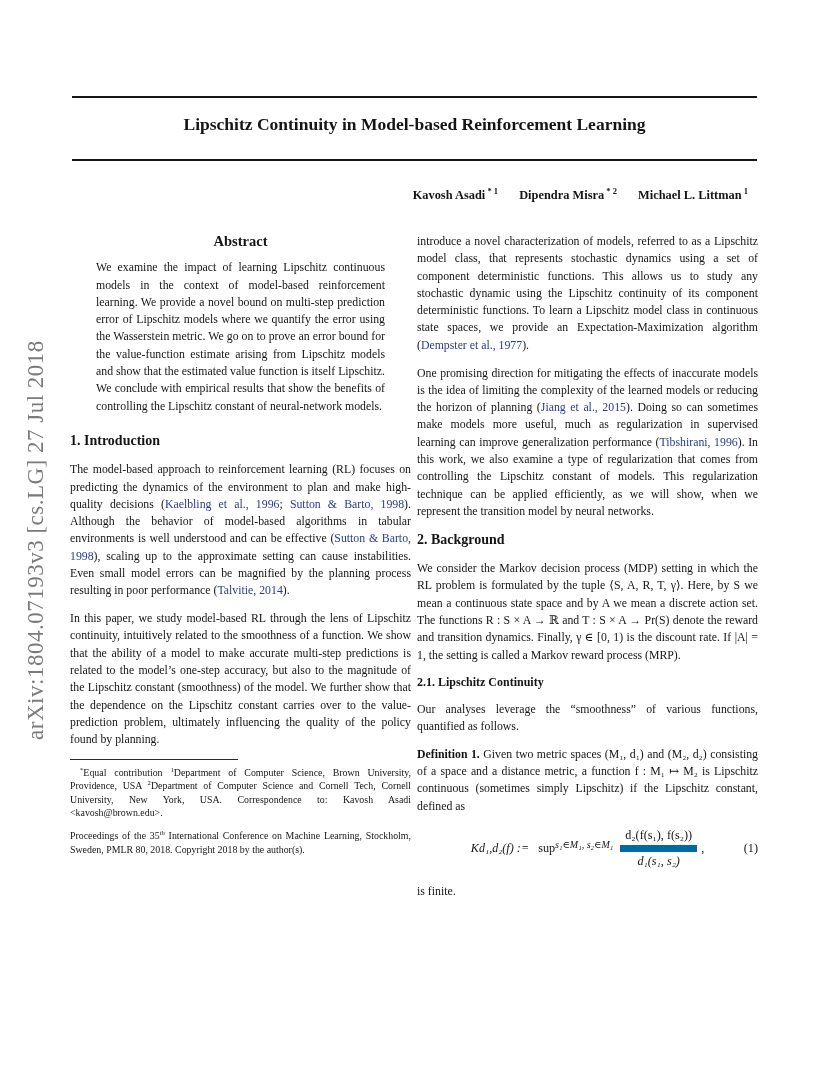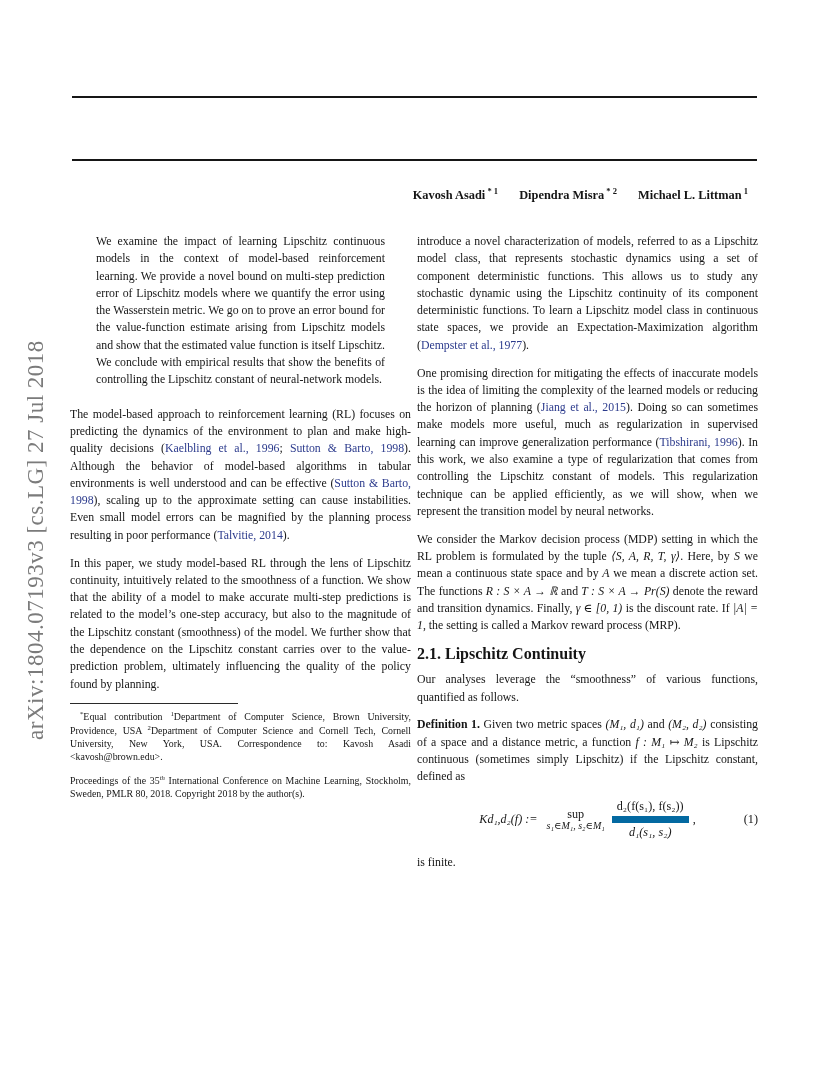--- a/index.html
+++ b/index.html
@@ -31,79 +31,83 @@
   .author { margin:0 9px; white-space:nowrap; }
   .author sup { font-size:8.5px; font-weight:bold; }
   
   .col { position:absolute; top:233px; width:341px; font-size:11.8px; line-height:17.3px; text-align:justify; }
   .col-left  { left:70px; }
   .col-right { left:417px; }
   .col p { margin:0 0 10.5px 0; }
   .abstract-heading { text-align:center; font-size:14.5px; font-weight:bold; margin:0 0 9px 0; }
   .abstract-body { margin:0 26px 17px 26px !important; width:auto; }
   h2.sec { font-size:14px; font-weight:bold; margin:6px 0 12px 0; text-align:left; }
-  h3.subsec { font-size:16px; font-weight:bold; margin:5px 0 9px 0; text-align:left; }
+  h3.subsec { font-size:12px; font-weight:bold; margin:5px 0 9px 0; text-align:left; }
   
   .seg-cite { color:#2b3a8c; }
   .seg-i { }
-  .seg-m { font-style:italic; }
+  .seg-m { }
   .seg-b { font-weight:bold; }
   .seg-sup, .seg-isup { vertical-align:super; font-size:68%; line-height:0; }
   .seg-isup { font-style:italic; }
   
   .footnote-rule { width:168px; height:0; border-top:1.2px solid #2a2a2a; margin:4px 0 6px 0; }
   .footnote, .proceedings { font-size:9.9px; line-height:13.3px; text-align:justify; }
   .footnote { margin-bottom:10px !important; text-indent:10px; }
   .proceedings { margin-bottom:0 !important; }
   
   .equation { position:relative; margin:13px 0 14px 0; display:flex; justify-content:center; align-items:center; font-size:12.2px; line-height:normal; }
   .eq-main { display:inline-flex; align-items:center; }
   .eq-var { font-style:italic; }
   .eq-main sub { font-size:12px; font-style:italic; }
-  .eq-op { display:inline-flex; flex-direction:column; align-items:center; margin:0 7px 0 9px; }
+  .eq-op { display:inline-flex; flex-direction:row; align-items:flex-start; margin:0 7px 0 9px; }
   .eq-op-name { font-style:normal; }
   .eq-op-sub { font-size:10px; font-style:italic; margin-top:-2px; }
   .frac { display:inline-flex; flex-direction:column; align-items:center; vertical-align:middle; }
   .frac-num { padding:0 5px 2px 5px; border-bottom:7px solid #0369a1; }
   .frac-den { padding-top:2px; font-style:italic; }
   .eq-comma { margin-left:4px; }
   .eq-number { position:absolute; right:0; top:50%; transform:translateY(-50%); }
   .after-eq { margin-bottom:0 !important; }
 </style>
 </head>
 <body>
 
 <div class="page">
 
   <div class="watermark">arXiv:1804.07193v3  [cs.LG]  27 Jul 2018</div>
 
   <div class="rule rule-top"></div>
+  <div class="paper-title">Lipschitz Continuity in Model-based Reinforcement Learning</div>
   <div class="rule rule-bottom"></div>
 
   <div class="authors">
     <span class="author"><span>Kavosh Asadi</span><sup> * 1</sup></span>
     <span class="author"><span>Dipendra Misra</span><sup> * 2</sup></span>
     <span class="author"><span>Michael L. Littman</span><sup> 1</sup></span>
   </div>
 
   <div class="col col-left">
+    <div class="abstract-heading">Abstract</div>
     <p class="abstract-body">We examine the impact of learning Lipschitz continuous models in the context of model-based reinforcement learning. We provide a novel bound on multi-step prediction error of Lipschitz models where we quantify the error using the Wasserstein metric. We go on to prove an error bound for the value-function estimate arising from Lipschitz models and show that the estimated value function is itself Lipschitz. We conclude with empirical results that show the benefits of controlling the Lipschitz constant of neural-network models.</p>
 
+    <h2 class="sec">1. Introduction</h2>
     <p><span class="seg-t">The model-based approach to reinforcement learning (RL) focuses on predicting the dynamics of the environment to plan and make high-quality decisions (</span><span class="seg-cite">Kaelbling et al., 1996</span><span class="seg-t">; </span><span class="seg-cite">Sutton &amp; Barto, 1998</span><span class="seg-t">).  Although the behavior of model-based algorithms in tabular environments is well understood and can be effective (</span><span class="seg-cite">Sutton &amp; Barto, 1998</span><span class="seg-t">), scaling up to the approximate setting can cause instabilities. Even small model errors can be magnified by the planning process resulting in poor performance (</span><span class="seg-cite">Talvitie, 2014</span><span class="seg-t">).</span></p>
     <p><span class="seg-t">In this paper, we study model-based RL through the lens of Lipschitz continuity, intuitively related to the smoothness of a function. We show that the ability of a model to make accurate multi-step predictions is related to the model’s one-step accuracy, but also to the magnitude of the Lipschitz constant (smoothness) of the model. We further show that the dependence on the Lipschitz constant carries over to the value-prediction problem, ultimately influencing the quality of the policy found by planning.</span></p>
 
     <div class="footnote-rule"></div>
     <p class="footnote"><span class="seg-sup">*</span><span class="seg-t">Equal contribution   </span><span class="seg-sup">1</span><span class="seg-t">Department of Computer Science, Brown University, Providence, USA </span><span class="seg-sup">2</span><span class="seg-t">Department of Computer Science and Cornell Tech, Cornell University, New York, USA. Correspondence to: Kavosh Asadi &lt;kavosh@brown.edu&gt;.</span></p>
     <p class="proceedings"><span class="seg-i">Proceedings of the 35</span><span class="seg-isup">th</span><span class="seg-i"> International Conference on Machine Learning</span><span class="seg-t">, Stockholm, Sweden, PMLR 80, 2018. Copyright 2018 by the author(s).</span></p>
   </div>
 
   <div class="col col-right">
     <p><span class="seg-t">introduce a novel characterization of models, referred to as a Lipschitz model class, that represents stochastic dynamics using a set of component deterministic functions. This allows us to study any stochastic dynamic using the Lipschitz continuity of its component deterministic functions. To learn a Lipschitz model class in continuous state spaces, we provide an Expectation-Maximization algorithm (</span><span class="seg-cite">Dempster et al., 1977</span><span class="seg-t">).</span></p>
     <p><span class="seg-t">One promising direction for mitigating the effects of inaccurate models is the idea of limiting the complexity of the learned models or reducing the horizon of planning (</span><span class="seg-cite">Jiang et al., 2015</span><span class="seg-t">).  Doing so can sometimes make models more useful, much as regularization in supervised learning can improve generalization performance (</span><span class="seg-cite">Tibshirani, 1996</span><span class="seg-t">).  In this work, we also examine a type of regularization that comes from controlling the Lipschitz constant of models. This regularization technique can be applied efficiently, as we will show, when we represent the transition model by neural networks.</span></p>
 
+    <h2 class="sec">2. Background</h2>
     <p><span class="seg-t">We consider the Markov decision process (MDP) setting in which the RL problem is formulated by the tuple </span><span class="seg-m">⟨S, A, R, T, γ⟩</span><span class="seg-t">.  Here, by </span><span class="seg-m">S</span><span class="seg-t"> we mean a continuous state space and by </span><span class="seg-m">A</span><span class="seg-t"> we mean a discrete action set. The functions </span><span class="seg-m">R : S × A → ℝ</span><span class="seg-t"> and </span><span class="seg-m">T : S × A → Pr(S)</span><span class="seg-t"> denote the reward and transition dynamics. Finally, </span><span class="seg-m">γ ∈ [0, 1)</span><span class="seg-t"> is the discount rate.  If </span><span class="seg-m">|A| = 1</span><span class="seg-t">, the setting is called a Markov reward process (MRP).</span></p>
 
     <h3 class="subsec">2.1. Lipschitz Continuity</h3>
     <p><span class="seg-t">Our analyses leverage the “smoothness” of various functions, quantified as follows.</span></p>
     <p><span class="seg-b">Definition 1.</span><span class="seg-i"> Given two metric spaces </span><span class="seg-m">(M₁, d₁)</span><span class="seg-i"> and </span><span class="seg-m">(M₂, d₂)</span><span class="seg-i"> consisting of a space and a distance metric, a function </span><span class="seg-m">f : M₁ ↦ M₂</span><span class="seg-i"> is </span><span class="seg-t">Lipschitz continuous </span><span class="seg-i">(sometimes simply Lipschitz) if the Lipschitz constant, defined as</span></p>
 
     <div class="equation">
       <span class="eq-main">
         <span class="eq-var">K</span>
           <sub>d₁,d₂</sub>

